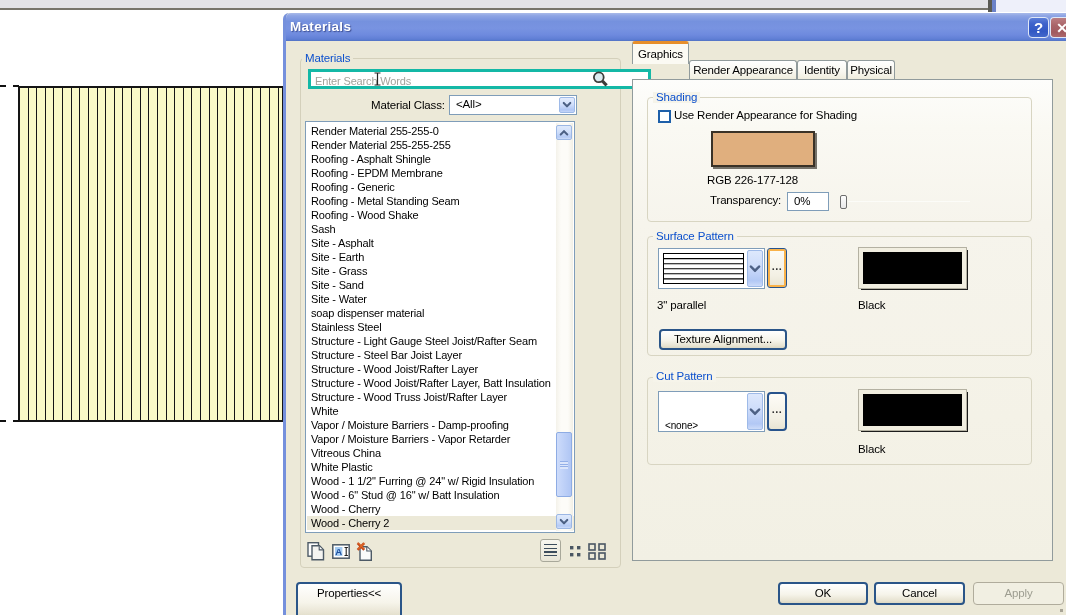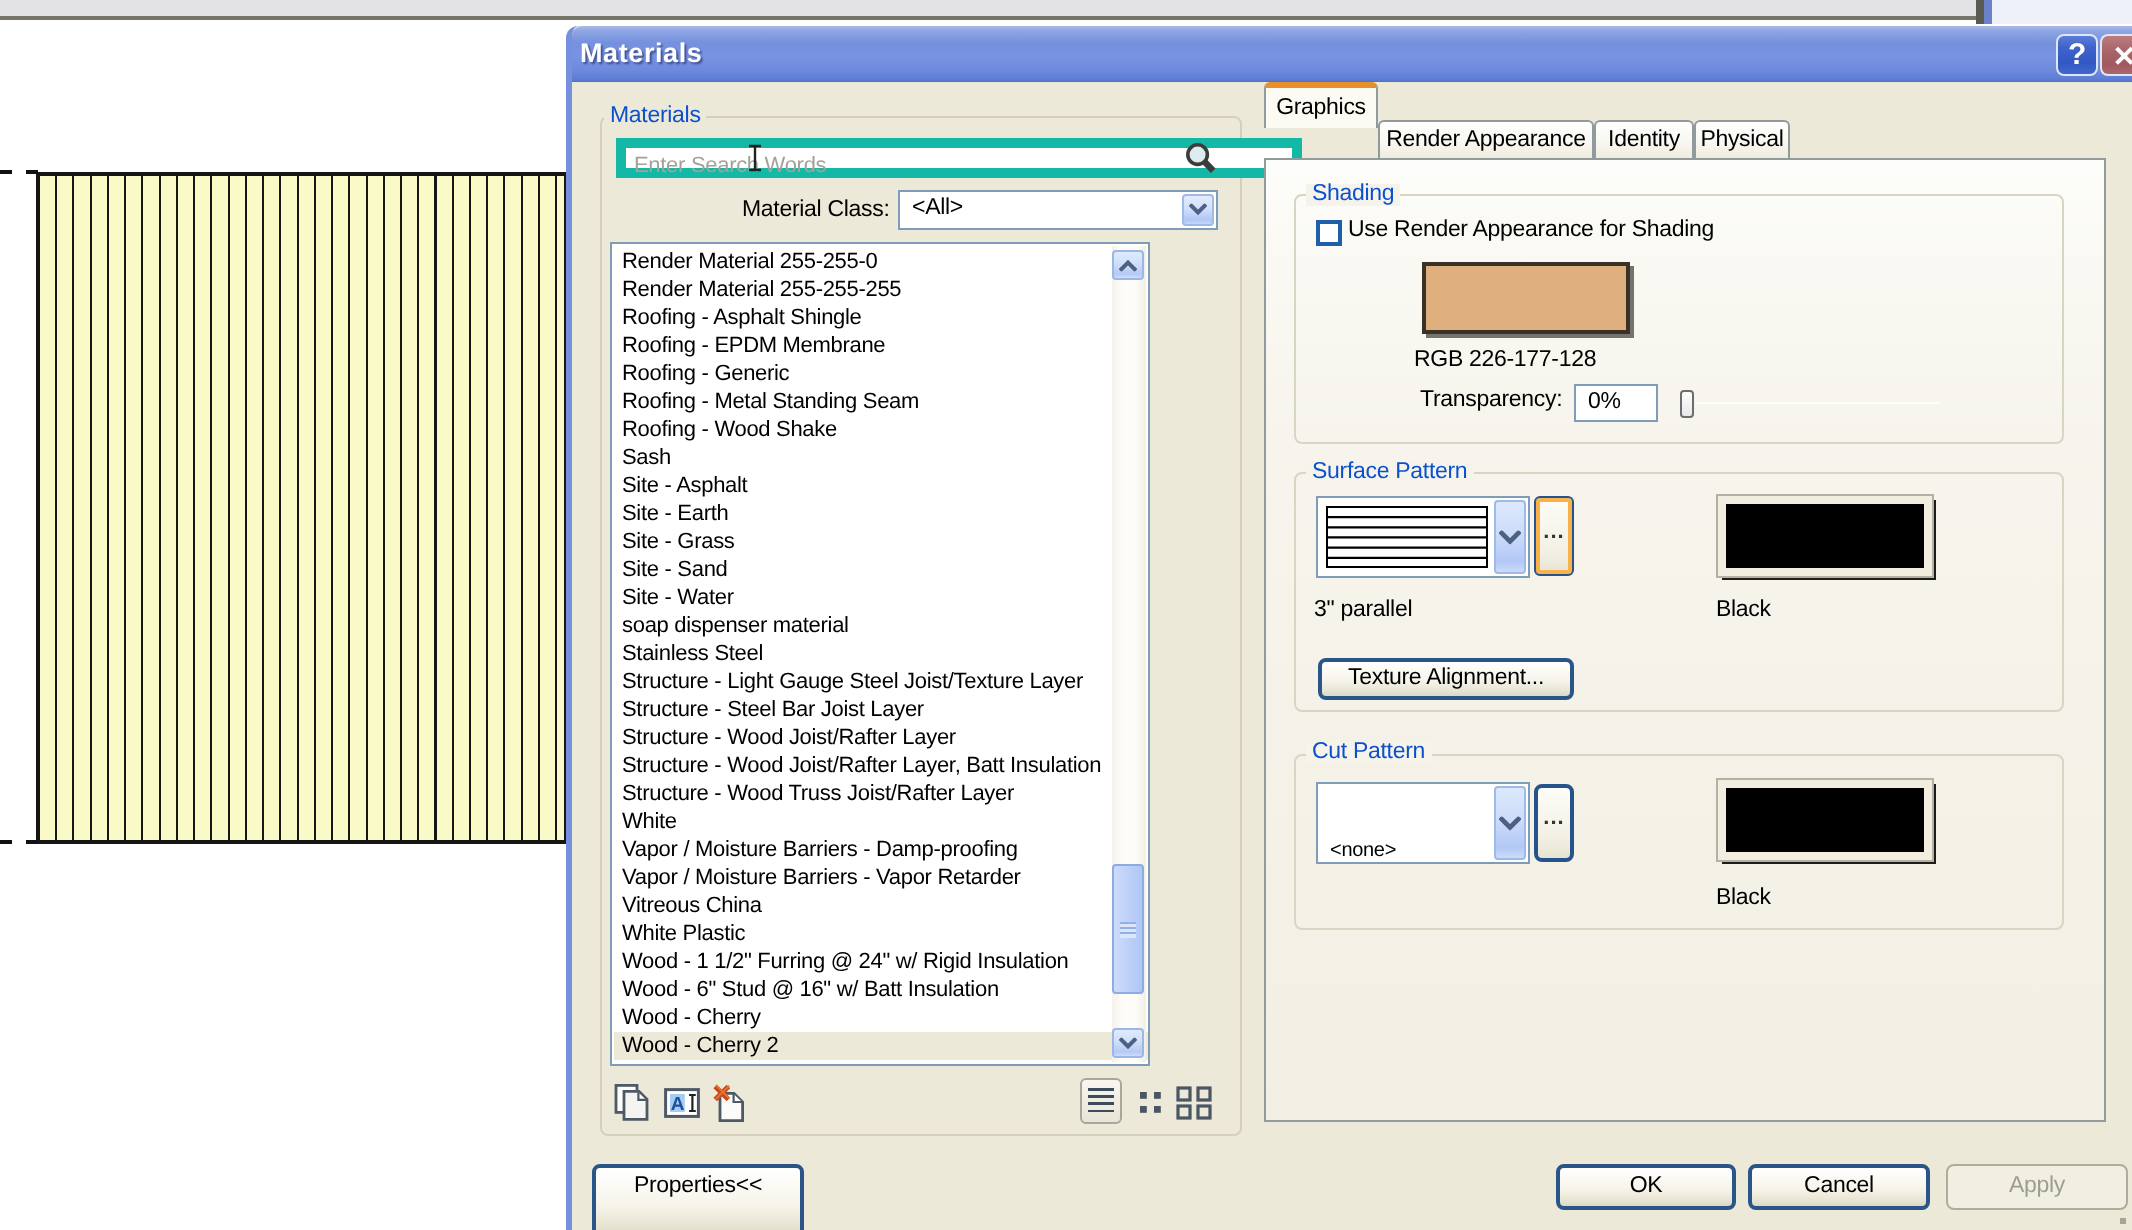--- a/index.html
+++ b/index.html
@@ -44,28 +44,28 @@
     font-size:14px; line-height:20px; }
 
   
   .groupbox { border:1px solid #d4d0bb; border-radius:4px; }
   .glabel { position:absolute; font-size:11.5px; color:#0c50cd; background:#ece9d8; padding:0 3px; line-height:11px; }
 
   
   #gbmat { left:14px; top:45px; width:321px; height:510px; }
   #gbmat-label { left:16px; top:40px; }
 
-  #search { left:22px; top:56px; width:343px; height:20px; background:#fff; border:5px solid #14b8a6;
+  #search { left:22px; top:56px; width:343px; height:20px; background:#fff; border:3px solid #14b8a6;
     font-size:11px; color:#a2a29b; line-height:18px; padding-left:4px; }
   #ibeam { left:87px; top:59px; width:9px; height:14px; }
   #mag { left:306px; top:58px; }
 
   #mclabel { left:85px; top:86px; font-size:11.5px; }
   .combo { background:#fff; border:1px solid #7f9db9; }
-  #mccombo { left:163px; top:82px; width:160px; height:20px; font-size:11.5px; }
+  #mccombo { left:163px; top:82px; width:128px; height:20px; font-size:11.5px; }
   #mccombo span { position:absolute; left:6px; top:2px; }
   .dropbtn { position:absolute; right:1px; top:1px; bottom:1px; width:16px; border-radius:2px;
     background:linear-gradient(180deg,#e4ecfd 0%,#d2e0fb 45%,#b0c6f4 85%,#c5d6f8 100%);
     border:1px solid #9ebae8; }
   .chev { position:absolute; left:50%; top:50%; transform:translate(-50%,-54%); }
 
   
   #listbox { left:19px; top:108px; width:270px; height:412px; background:#fff; border:1px solid #7f9db9; overflow:hidden; }
   #list { position:absolute; left:1px; top:2px; right:18px; font-size:11px; }
   #list div { height:14px; line-height:14px; padding-left:4px; white-space:nowrap; }
@@ -205,21 +205,21 @@
         <div>Roofing - Metal Standing Seam</div>
         <div>Roofing - Wood Shake</div>
         <div>Sash</div>
         <div>Site - Asphalt</div>
         <div>Site - Earth</div>
         <div>Site - Grass</div>
         <div>Site - Sand</div>
         <div>Site - Water</div>
         <div>soap dispenser material</div>
         <div>Stainless Steel</div>
-        <div>Structure - Light Gauge Steel Joist/Texture Layer</div>
+        <div>Structure - Light Gauge Steel Joist/Rafter Seam</div>
         <div>Structure - Steel Bar Joist Layer</div>
         <div>Structure - Wood Joist/Rafter Layer</div>
         <div>Structure - Wood Joist/Rafter Layer, Batt Insulation</div>
         <div>Structure - Wood Truss Joist/Rafter Layer</div>
         <div>White</div>
         <div>Vapor / Moisture Barriers - Damp-proofing</div>
         <div>Vapor / Moisture Barriers - Vapor Retarder</div>
         <div>Vitreous China</div>
         <div>White Plastic</div>
         <div>Wood - 1 1/2" Furring @ 24" w/ Rigid Insulation</div>

